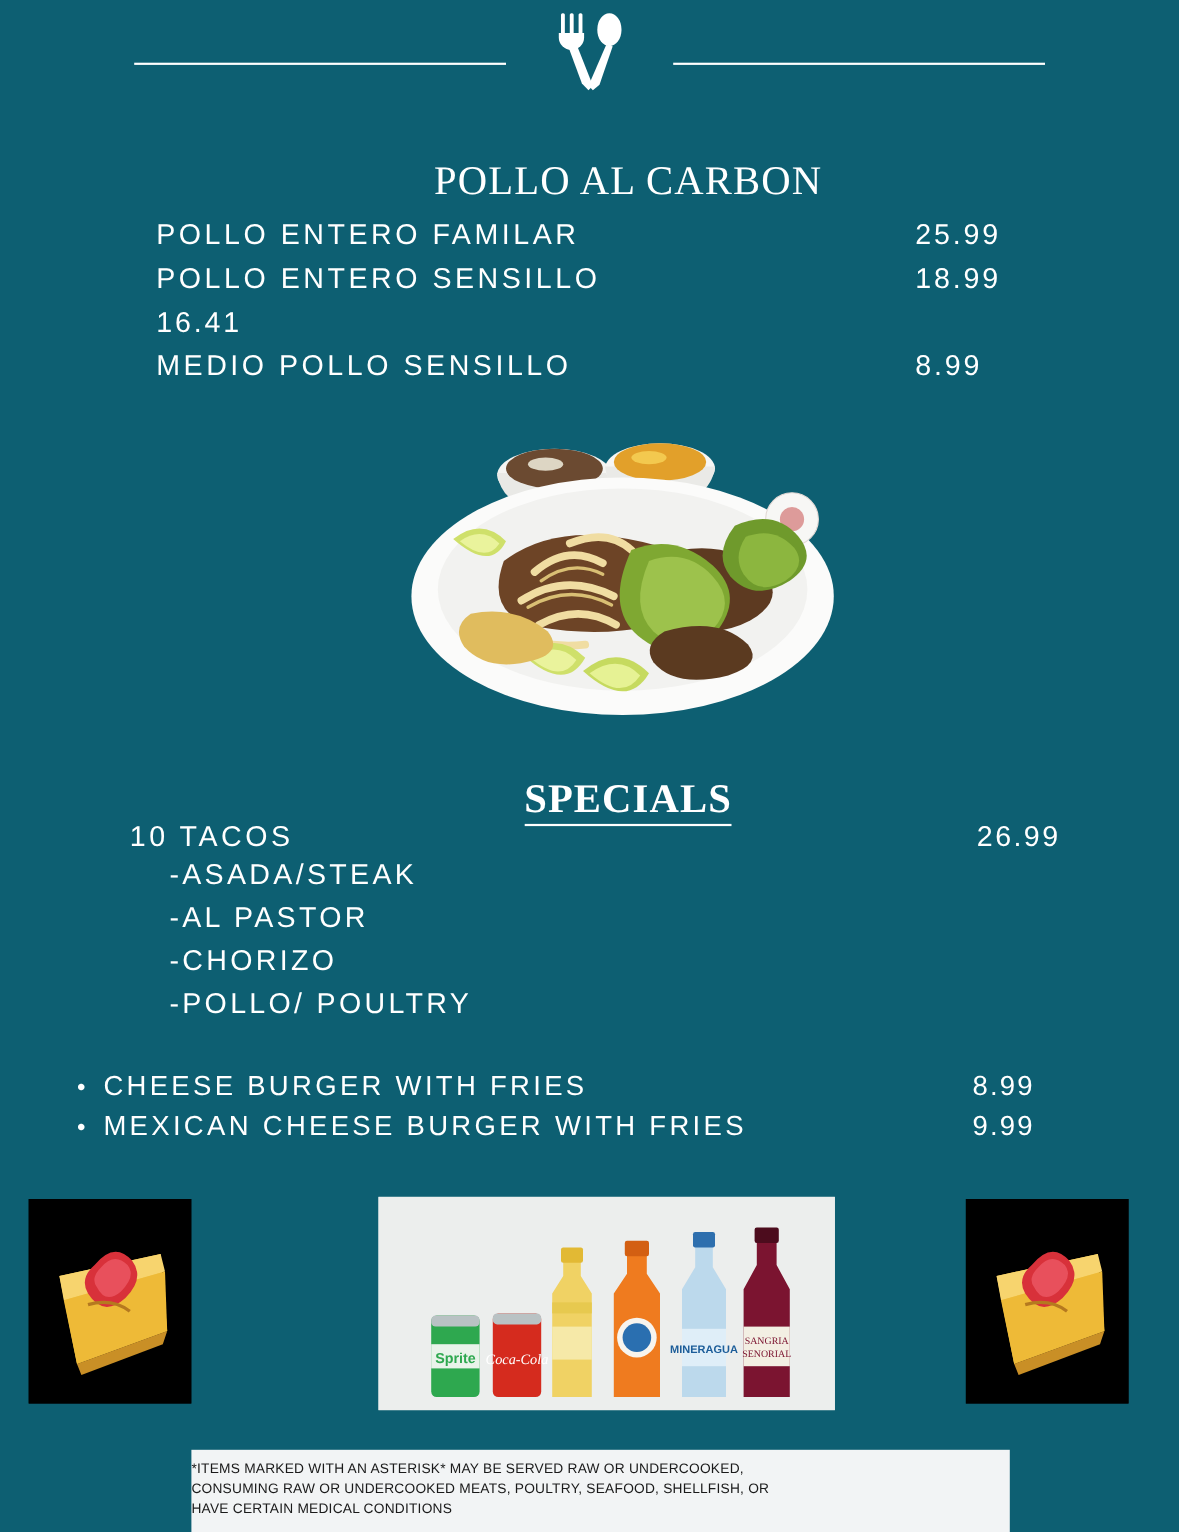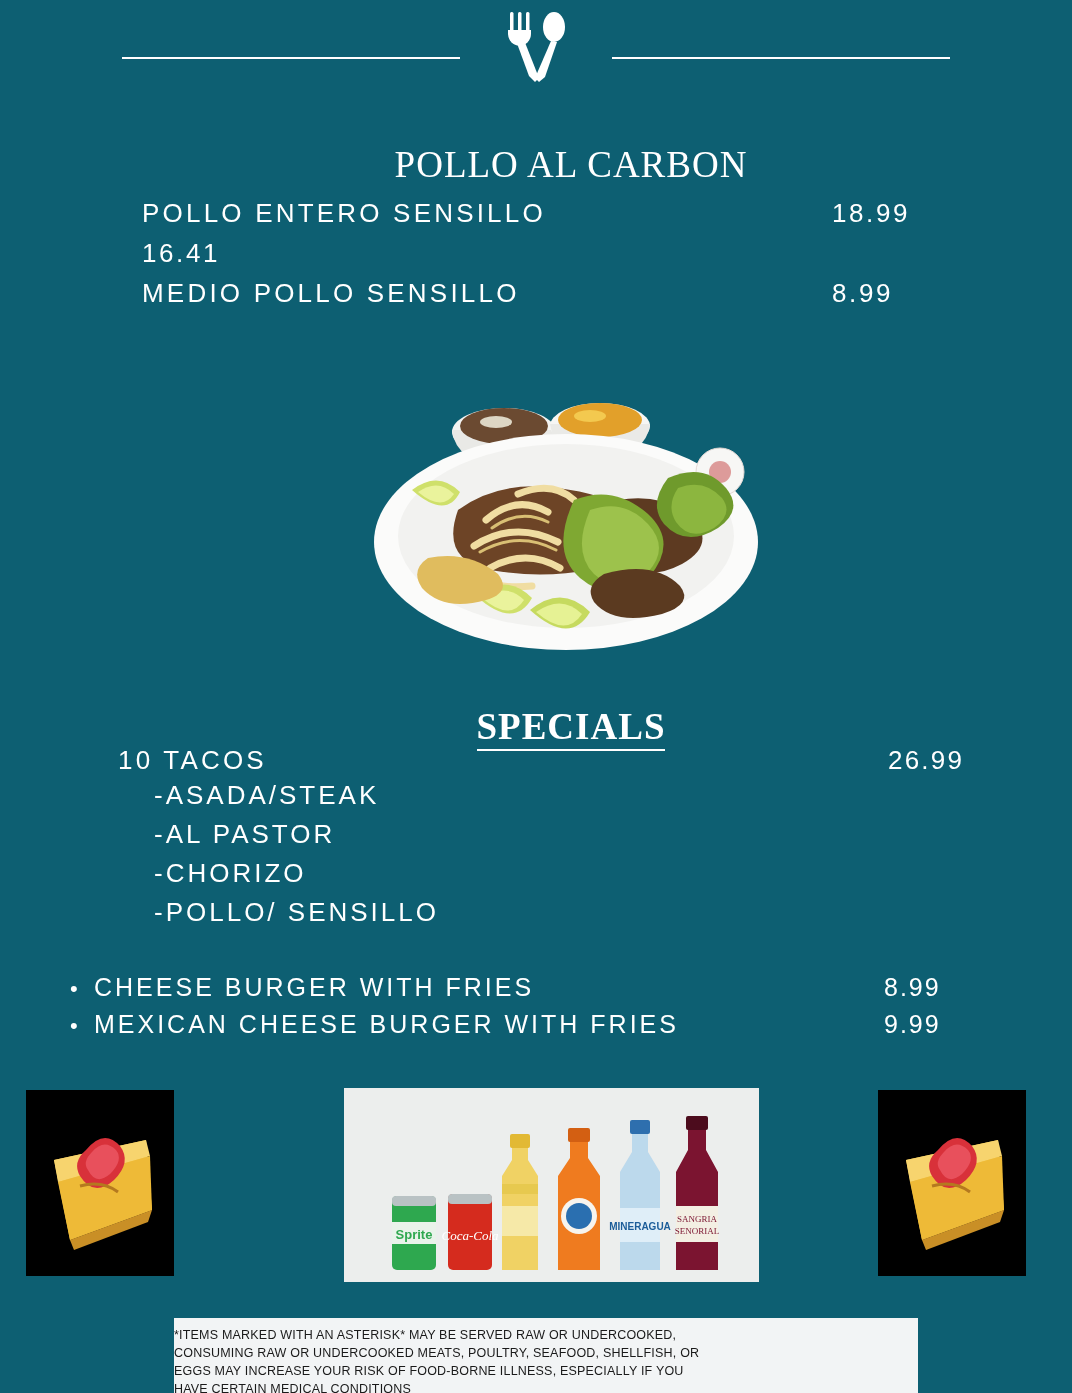--- a/index.html
+++ b/index.html
@@ -211,20 +211,24 @@
       <ellipse cx="66" cy="19" rx="11" ry="15"></ellipse>
       <path d="M63 33 L47 70 L51 74 L57 69 L69 34 z"></path>
     </g>
   </svg>
 </div>
 
 <h1 class="section-title" id="title-pollo">POLLO AL CARBON</h1>
 
 <div class="menu-block" id="pollo-block">
   <div class="menu-row">
+    <span class="item-name">POLLO ENTERO FAMILAR</span>
+    <span class="item-price">25.99</span>
+  </div>
+  <div class="menu-row">
     <span class="item-name">POLLO ENTERO SENSILLO</span>
     <span class="item-price">18.99</span>
   </div>
   <div class="menu-row">
     <span class="item-price">16.41</span>
   </div>
   <div class="menu-row">
     <span class="item-name">MEDIO POLLO SENSILLO</span>
     <span class="item-price">8.99</span>
   </div>
@@ -284,21 +288,21 @@
 </h1>
 
 <div class="menu-block" id="tacos-block">
   <div class="tacos-head">
     <span class="item-name">10 TACOS</span>
     <span class="item-price">26.99</span>
   </div>
   <div class="taco-sub">-ASADA/STEAK</div>
   <div class="taco-sub">-AL PASTOR</div>
   <div class="taco-sub">-CHORIZO</div>
-  <div class="taco-sub">-POLLO/ SENSILLO</div>
+  <div class="taco-sub">-POLLO/ POULTRY</div>
 </div>
 
 <div class="menu-block" id="burger-block">
   <div class="menu-row burger-1">
     <span class="bullet">•</span>
     <span class="item-name">CHEESE BURGER WITH FRIES</span>
     <span class="item-price">8.99</span>
   </div>
   <div class="menu-row burger-2">
     <span class="bullet">•</span>
@@ -359,15 +363,14 @@
   <path d="M32 92 L124 66 L126 120 L44 150 z" fill="#eeba37"></path>
   <path d="M44 150 L126 120 L122 132 L48 160 z" fill="#c98f26"></path>
   <path d="M60 60 q18 -22 34 -4 q12 16 -6 34 q-20 18 -34 -4 q-8 -14 6 -26 z" fill="#d8313a"></path>
   <path d="M66 62 q12 -14 24 -2 q8 10 -6 24 q-14 12 -22 -4 q-6 -8 4 -18 z" fill="#e8505c"></path>
   <path d="M54 96 q22 -6 38 6" stroke="#b5791f" stroke-width="3" fill="none"></path>
 </svg>
 
 <div class="disclaimer">
   <div>*ITEMS MARKED WITH AN ASTERISK* MAY BE SERVED RAW OR UNDERCOOKED,</div>
   <div>CONSUMING RAW OR UNDERCOOKED MEATS, POULTRY, SEAFOOD, SHELLFISH, OR</div>
-  <div>EGGS MAY INCREASE YOUR RISK OF FOOD-BORNE ILLNESS, ESPECIALLY IF YOU</div>
   <div>HAVE CERTAIN MEDICAL CONDITIONS</div>
 </div>
 
 </body></html>

